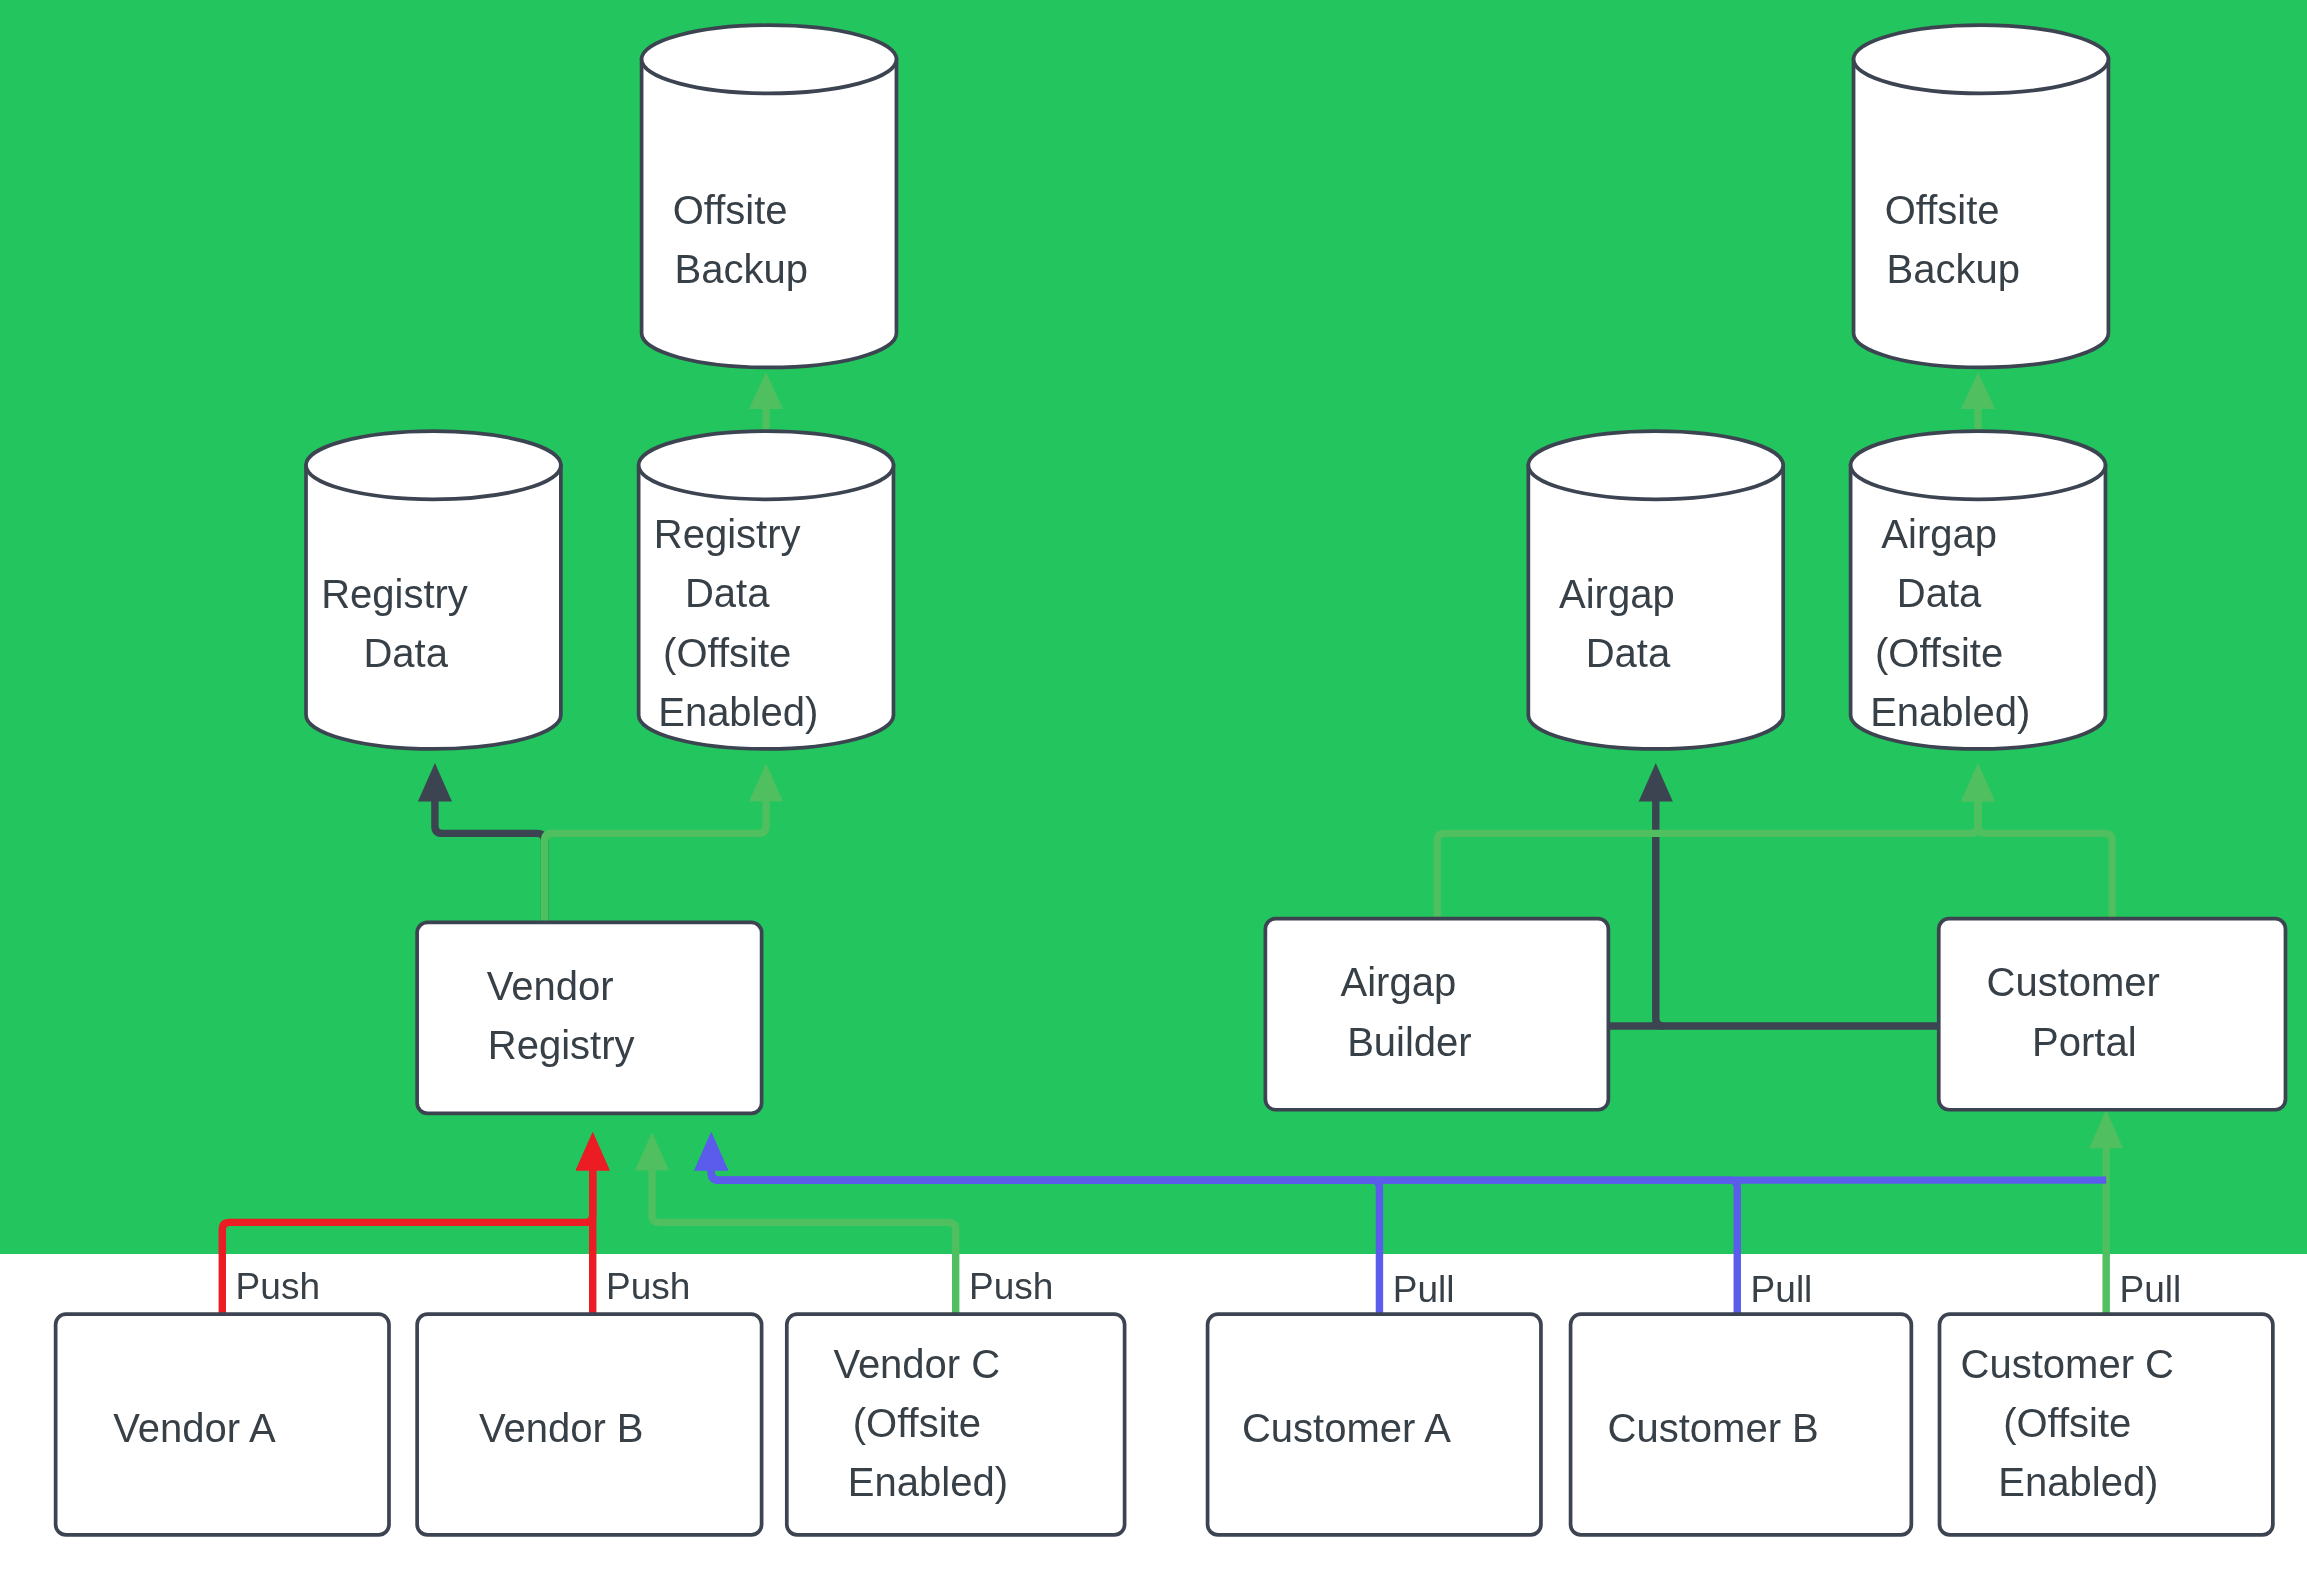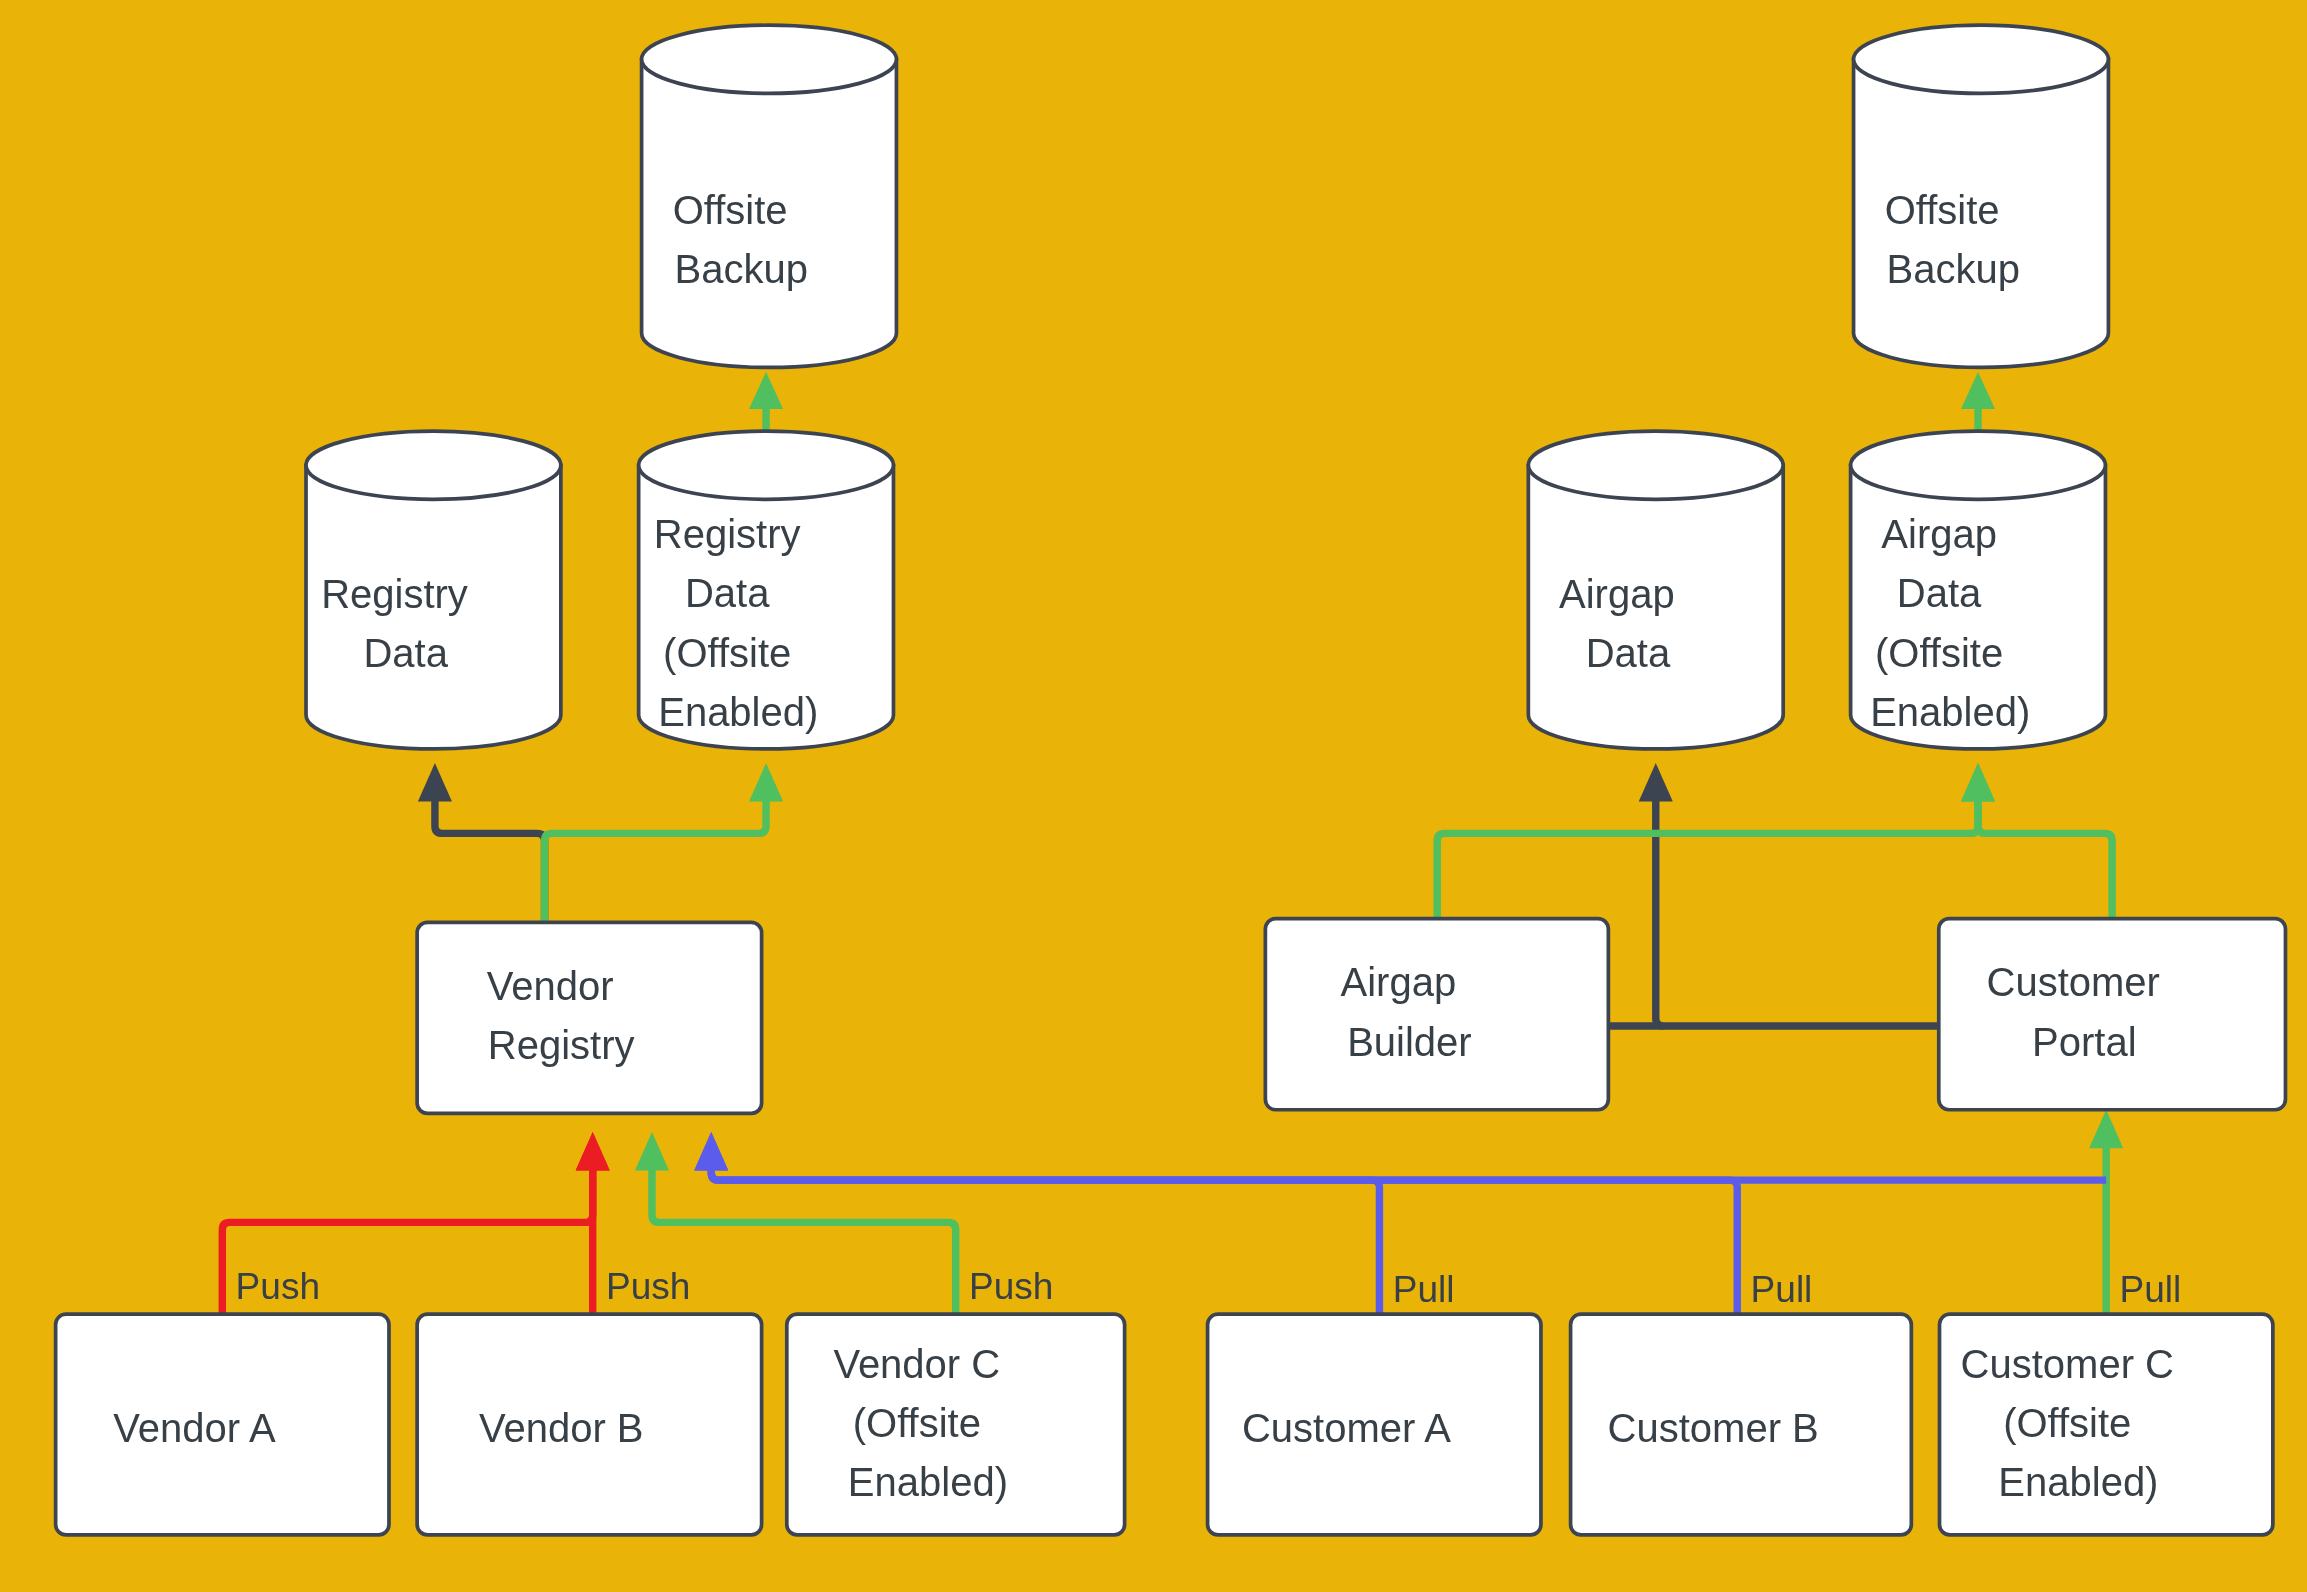--- a/index.html
+++ b/index.html
@@ -9,22 +9,22 @@
   }
   body {
     width: 2307px;
     height: 1592px;
     overflow: hidden;
     font-family: "Liberation Sans", sans-serif;
   }
   #diagram-root {
     position: relative;
     width: 2307px;
-    height: 1592px;
-    background: #eab308;
+    height: 1254px;
+    background: #22c55e;
   }
   svg#diagram-svg {
     position: absolute;
     top: 0;
     left: 0;
     width: 2307px;
     height: 1592px;
     display: block;
   }
   .node-shape {

